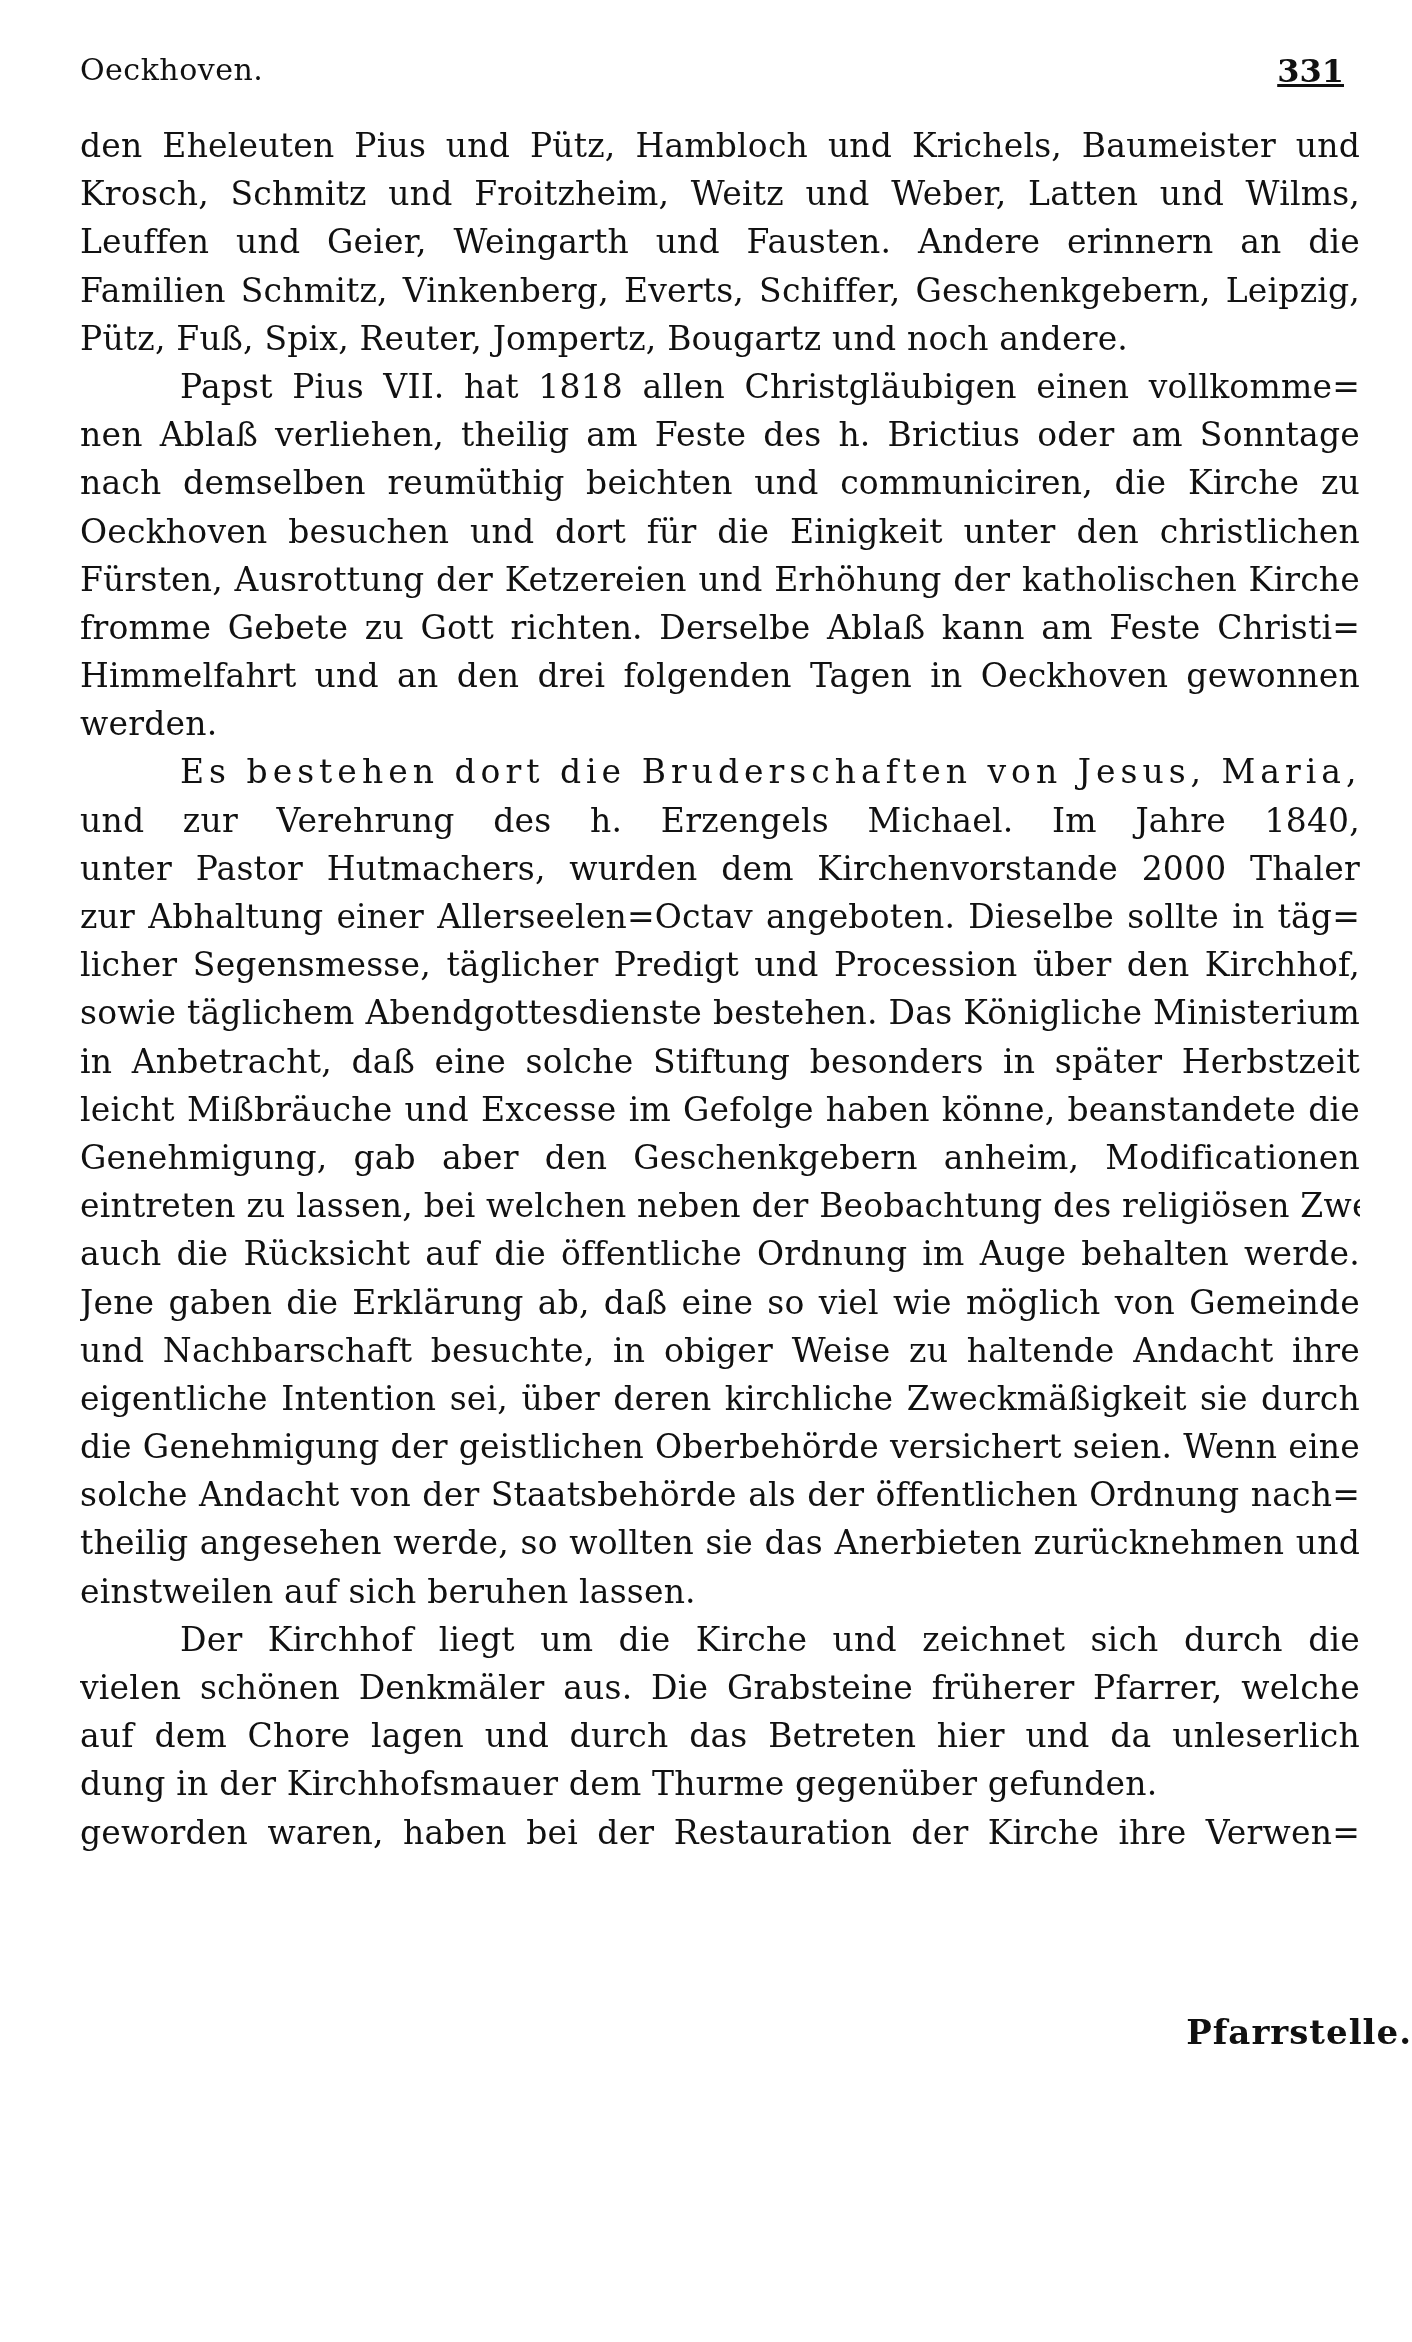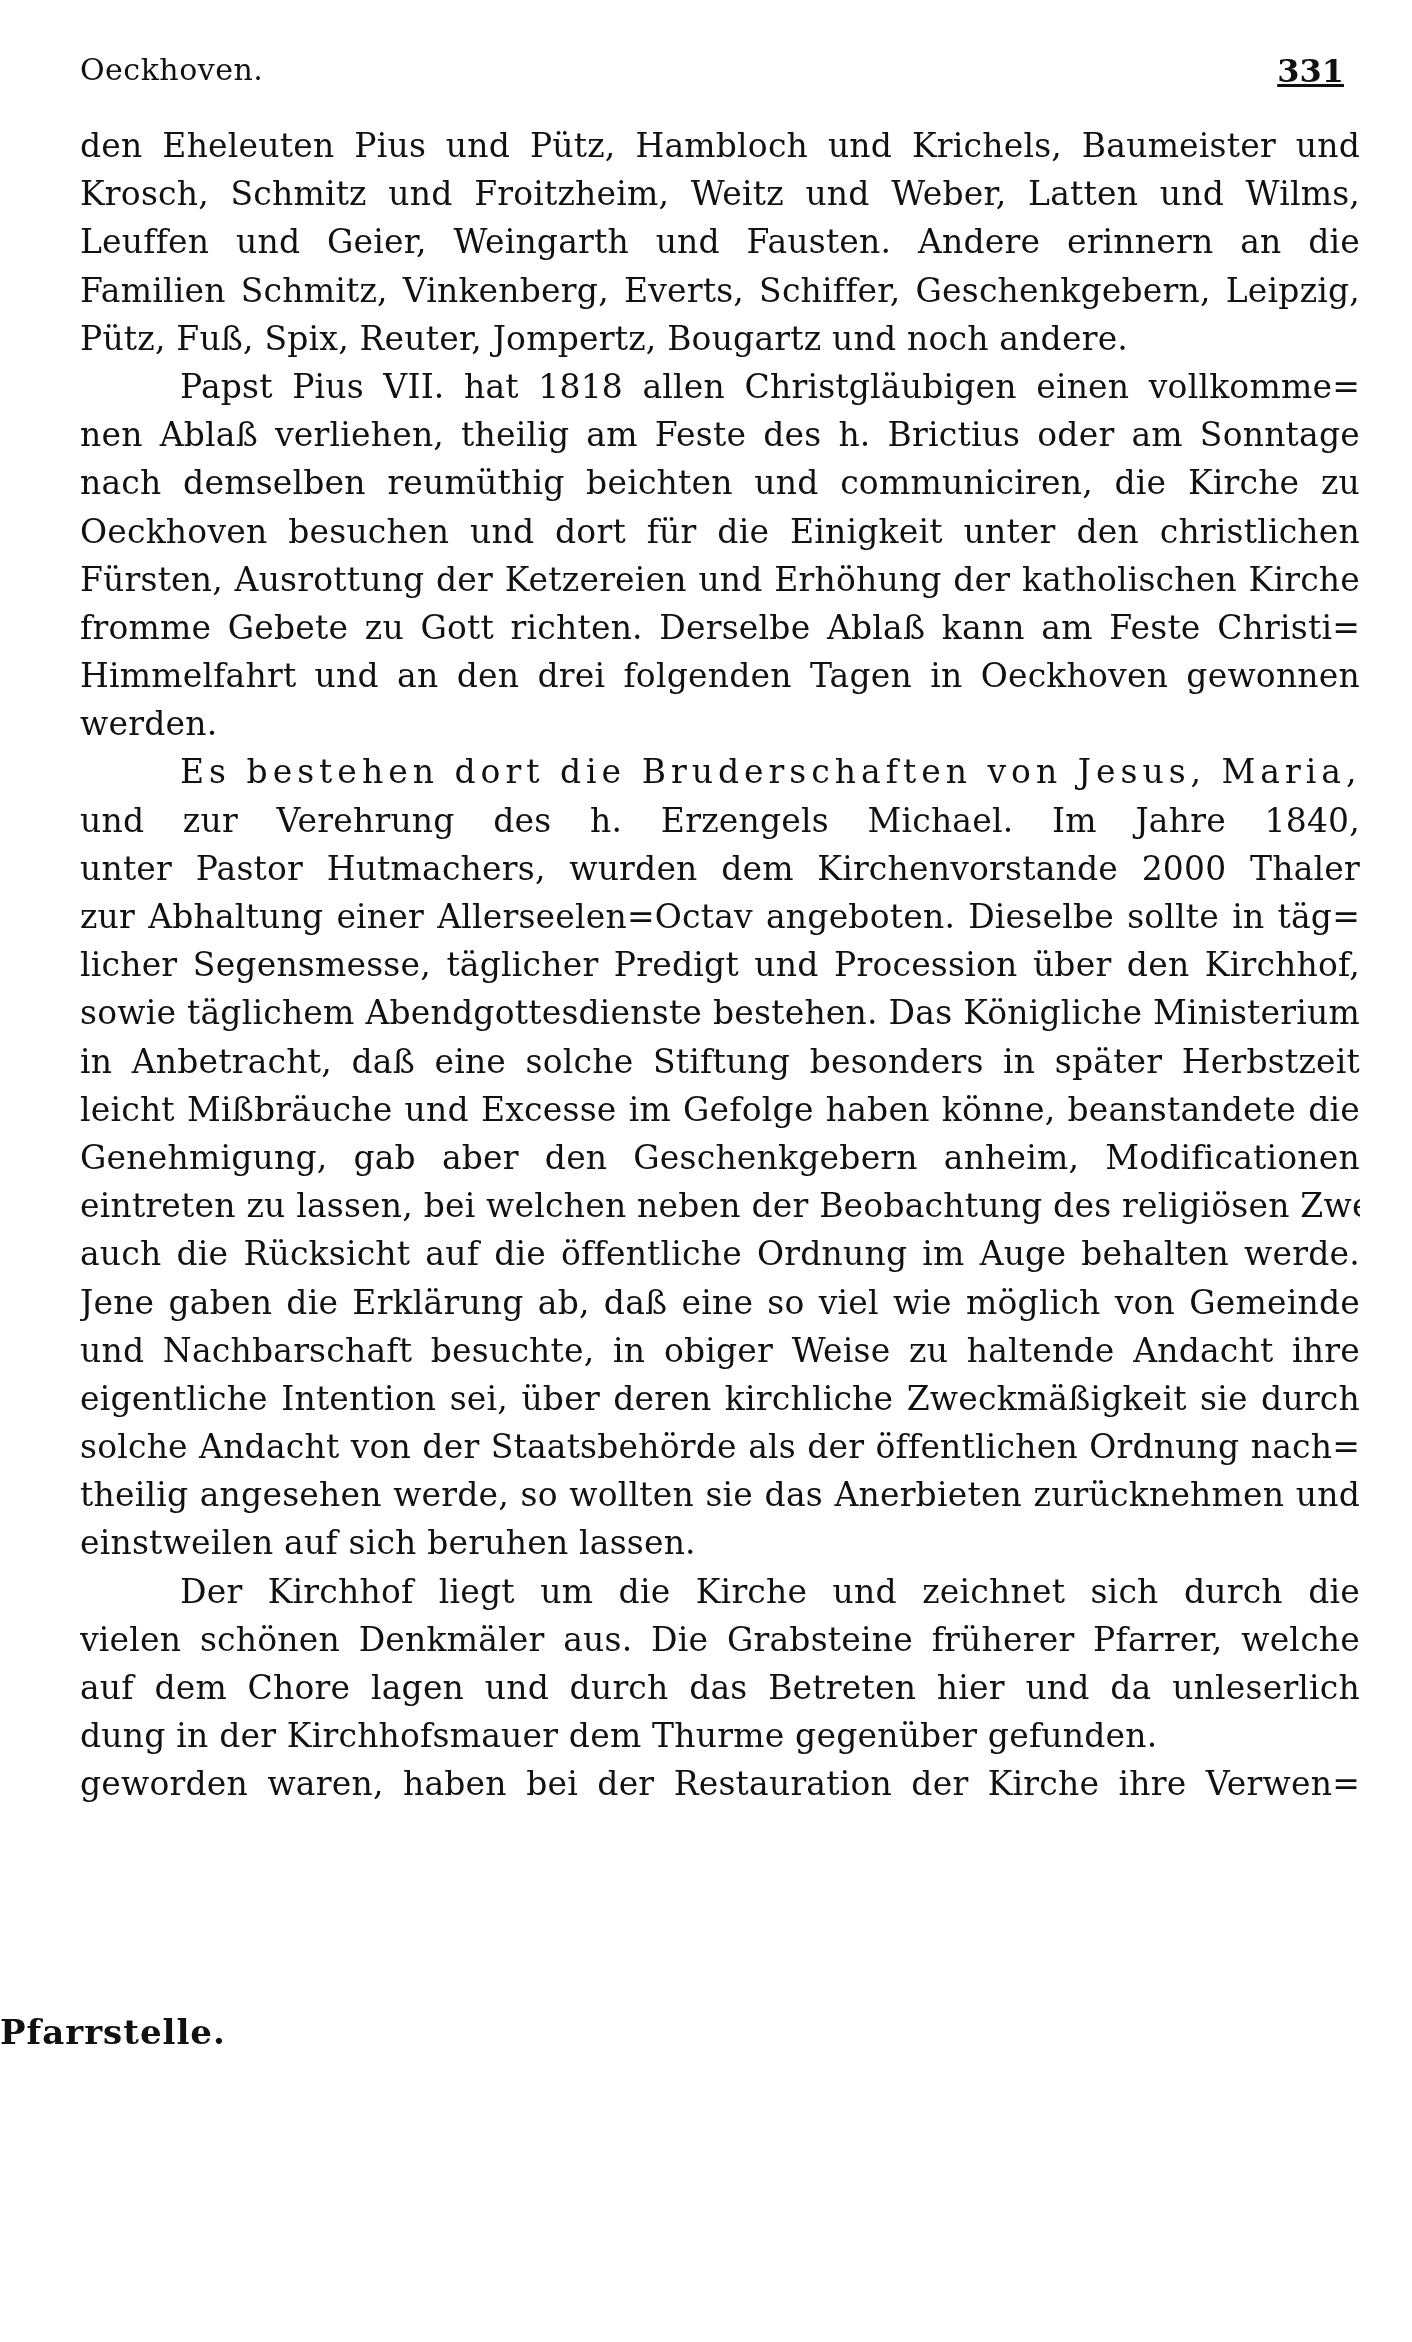--- a/index.html
+++ b/index.html
@@ -7,21 +7,21 @@
          font-family: "DejaVu Serif", "Liberation Serif", serif; color: #111; }
   .page { position: absolute; left: 0; top: 0; width: 1412px; height: 2342px; }
   .running-head { position: absolute; top: 52px; left: 80px; width: 1280px; height: 44px; }
   .running-title { position: absolute; left: 0; right: 0; font-size: 30px; letter-spacing: 0.5px; }
   .page-number { position: absolute; right: 16px; top: 0; font-size: 32px; font-weight: bold; text-decoration: underline; }
   .body { position: absolute; left: 80px; top: 122px; width: 1280px; }
   .line { display: block; height: 48.2px; line-height: 48.2px; font-size: 33px;
           text-align: justify; text-align-last: justify; white-space: nowrap; overflow: hidden; letter-spacing: 0.2px; }
   .line.indent { padding-left: 100px; }
   .line.last { text-align-last: left; }
-  .heading { position: absolute; top: 2012px; left: 0; width: 1412px; text-align: left; font-size: 34px; font-weight: bold; letter-spacing: 1px; }
+  .heading { position: absolute; top: 2012px; left: 0; width: 1412px; text-align: right; font-size: 34px; font-weight: bold; letter-spacing: 1px; }
   .body2 { position: absolute; left: 80px; top: 2075px; width: 1280px; }
   .line2 { display: block; height: 52px; line-height: 52px; font-size: 33px; text-align: justify; text-align-last: justify; white-space: nowrap; overflow: hidden; }
   .line2.indent { padding-left: 100px; }
   .spaced { letter-spacing: 5px; }
 </style>
 </head>
 <body>
 
 <div class="page">
   <div class="running-head">
@@ -50,20 +50,21 @@
     <span class="line">licher Segensmesse, täglicher Predigt und Procession über den Kirchhof,</span>
     <span class="line">sowie täglichem Abendgottesdienste bestehen. Das Königliche Ministerium</span>
     <span class="line">in Anbetracht, daß eine solche Stiftung besonders in später Herbstzeit</span>
     <span class="line">leicht Mißbräuche und Excesse im Gefolge haben könne, beanstandete die</span>
     <span class="line">Genehmigung, gab aber den Geschenkgebern anheim, Modificationen</span>
     <span class="line">eintreten zu lassen, bei welchen neben der Beobachtung des religiösen Zweckes</span>
     <span class="line">auch die Rücksicht auf die öffentliche Ordnung im Auge behalten werde.</span>
     <span class="line">Jene gaben die Erklärung ab, daß eine so viel wie möglich von Gemeinde</span>
     <span class="line">und Nachbarschaft besuchte, in obiger Weise zu haltende Andacht ihre</span>
     <span class="line">eigentliche Intention sei, über deren kirchliche Zweckmäßigkeit sie durch</span>
+    <span class="line">die Genehmigung der geistlichen Oberbehörde versichert seien. Wenn eine</span>
     <span class="line">solche Andacht von der Staatsbehörde als der öffentlichen Ordnung nach=</span>
     <span class="line">theilig angesehen werde, so wollten sie das Anerbieten zurücknehmen und</span>
     <span class="line last">einstweilen auf sich beruhen lassen.</span>
     <span class="line indent">Der Kirchhof liegt um die Kirche und zeichnet sich durch die</span>
     <span class="line">vielen schönen Denkmäler aus. Die Grabsteine früherer Pfarrer, welche</span>
     <span class="line">auf dem Chore lagen und durch das Betreten hier und da unleserlich</span>
     <span class="line last">dung in der Kirchhofsmauer dem Thurme gegenüber gefunden.</span>
     <span class="line">geworden waren, haben bei der Restauration der Kirche ihre Verwen=</span>
   </div>
 

